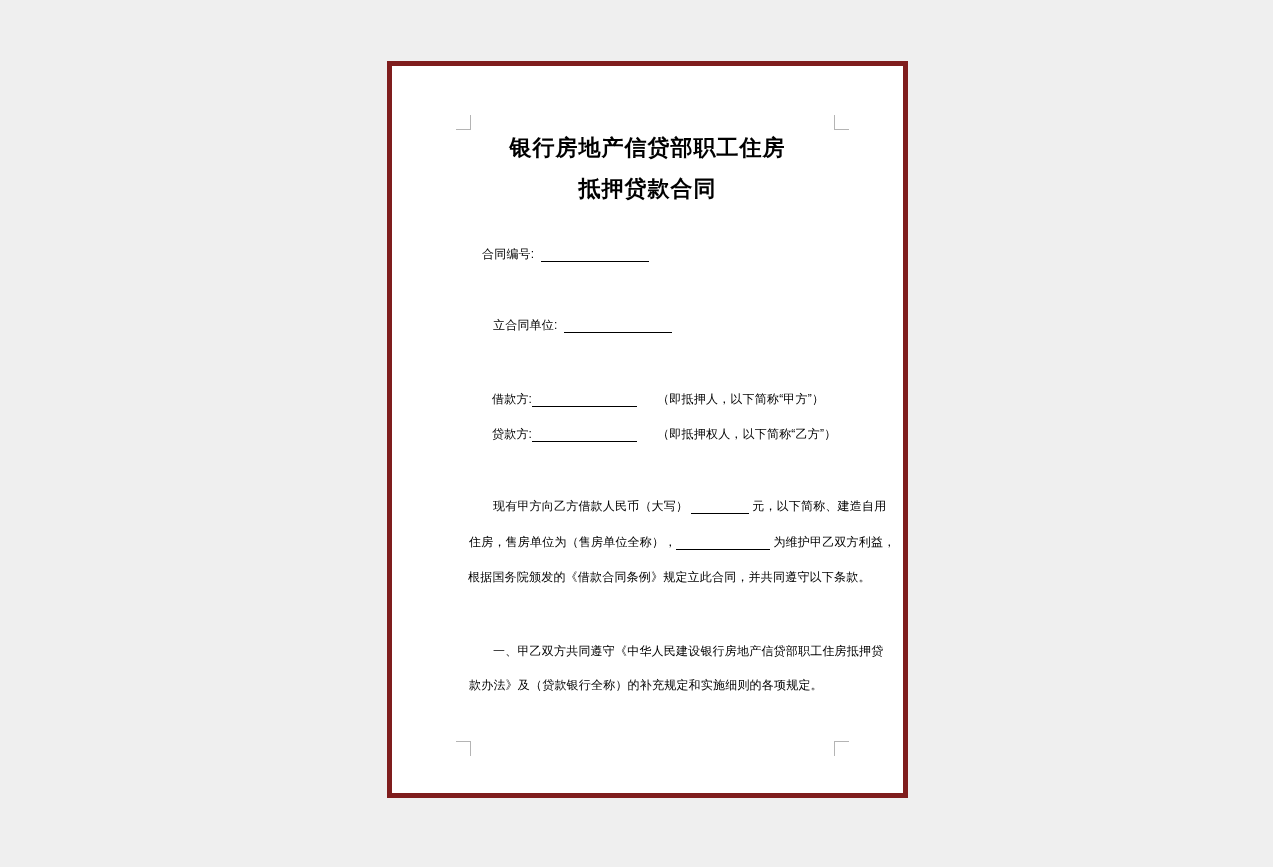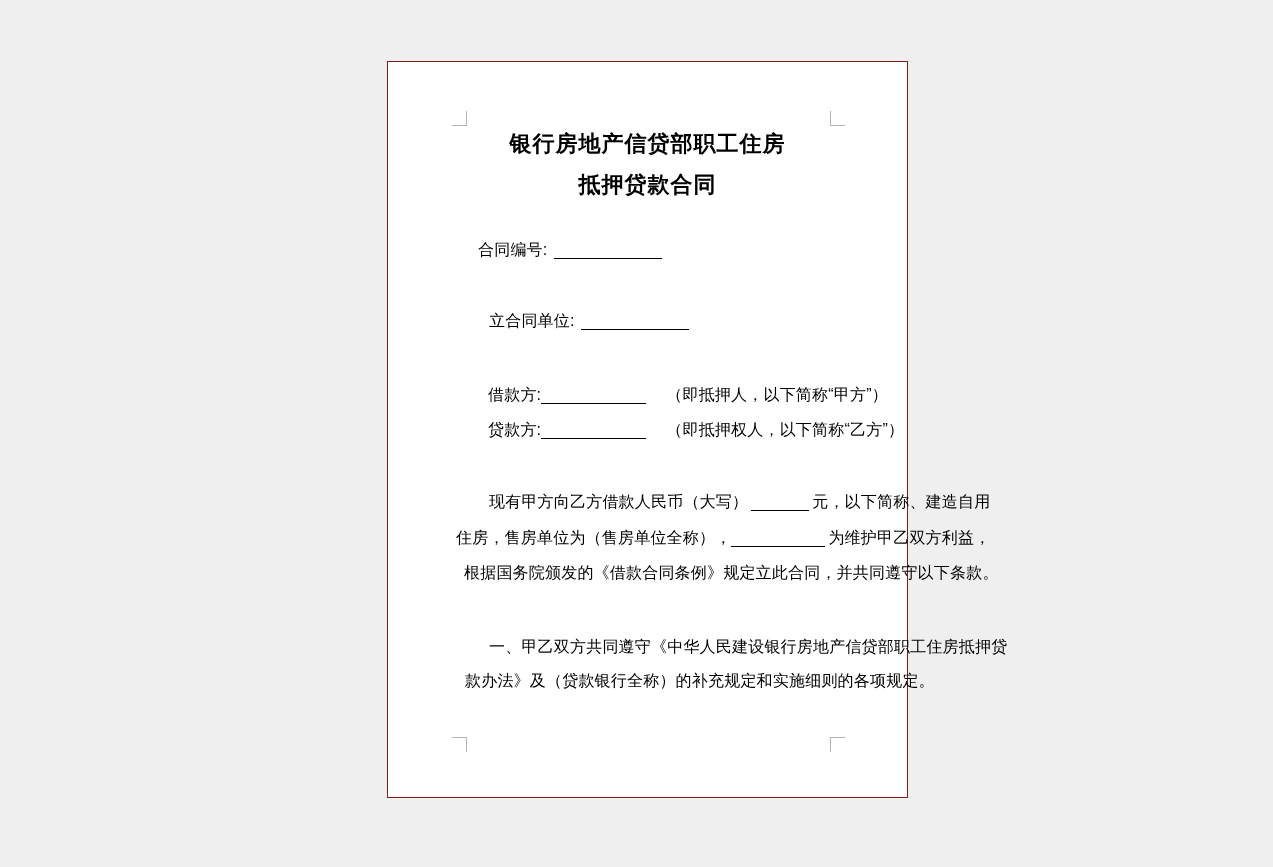--- a/index.html
+++ b/index.html
@@ -15,21 +15,21 @@
     font-family: "Liberation Sans", sans-serif;
     color: #000;
   }
   .page {
     position: absolute;
     left: 387px;
     top: 61px;
     width: 521px;
     height: 737px;
     background: #ffffff;
-    border: 1px solid #7f1d1d;
+    border: 5px solid #7f1d1d;
     box-sizing: border-box;
   }
   
   .cmark {
     position: absolute;
     width: 14px;
     height: 14px;
     border: 0 solid #b4b4b4;
   }
   .cmark.tl { left: 64px;  top: 49px;  border-right-width: 1px; border-bottom-width: 1px; }
@@ -47,30 +47,30 @@
     line-height: 30px;
     letter-spacing: 1px;
     white-space: nowrap;
   }
   #title1 { top: 67px; }
   #title2 { top: 108px; }
 
   .line {
     position: absolute;
     white-space: nowrap;
-    font-size: 16px;
+    font-size: 12px;
     line-height: 16px;
     letter-spacing: 0.2px;
   }
   #line-contract { left: 90px;  top: 180px; }
   #line-unit     { left: 101px; top: 251px; }
   #line-borrower { left: 100px; top: 325px; }
   #line-lender   { left: 100px; top: 360px; }
   #p1l1 { left: 101px; top: 432px; }
-  #p1l2 { left: 68px;  top: 468px; }
+  #p1l2 { left: 77px;  top: 468px; }
   #p1l3 { left: 76px;  top: 503px; text-align: center; }
   #p2l1 { left: 101px; top: 577px; }
   #p2l2 { left: 77px;  top: 611px; }
 
   .blank {
     display: inline-block;
     border-bottom: 1px solid #000;
     height: 12px;
     vertical-align: -4px;
   }

